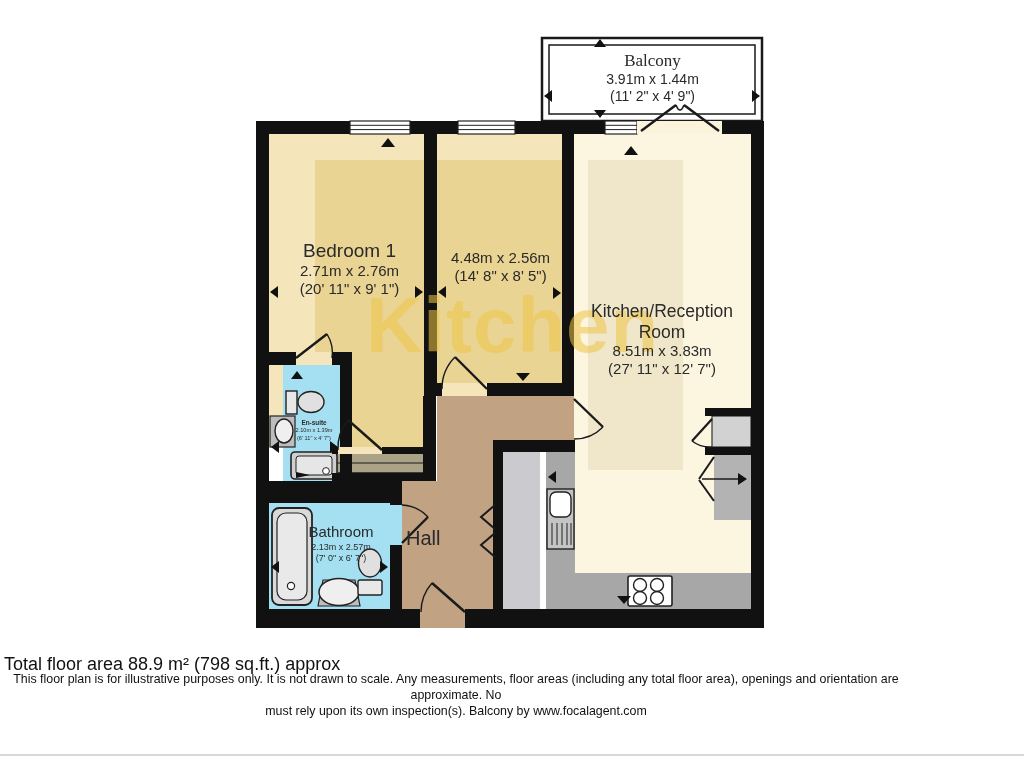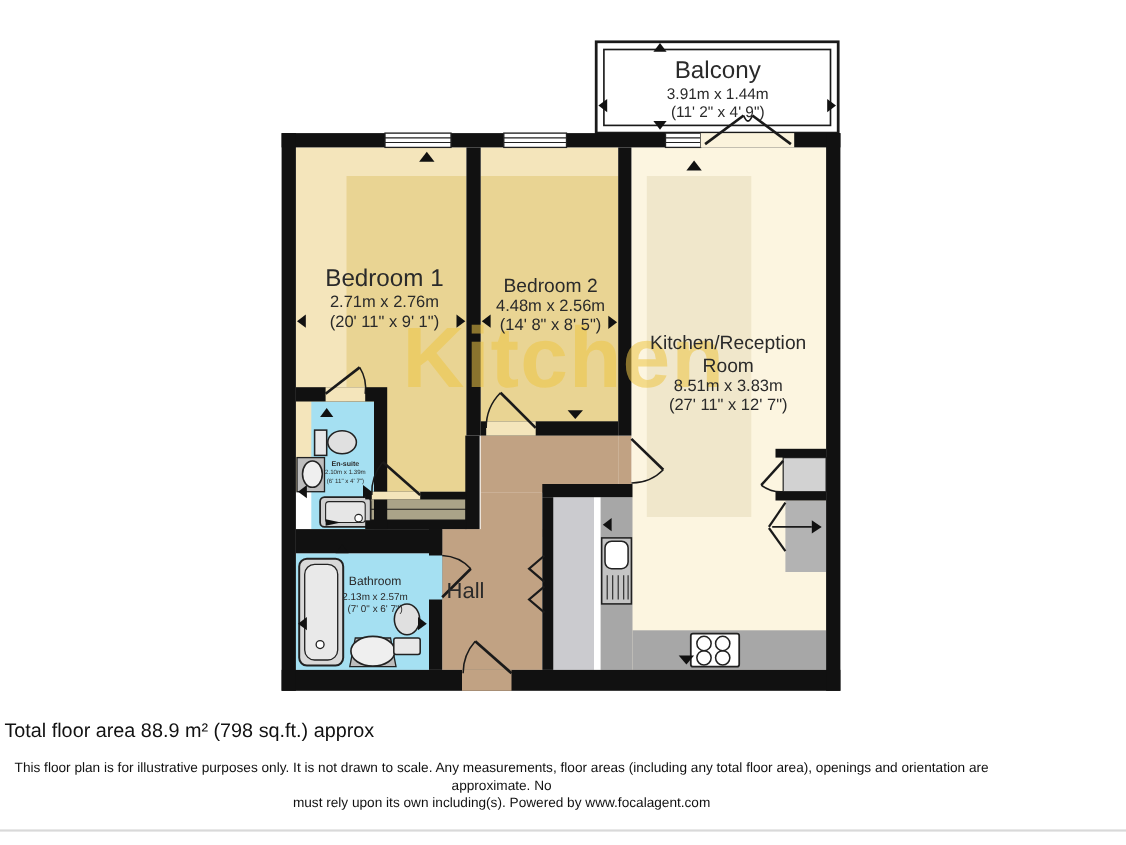--- a/index.html
+++ b/index.html
@@ -5,35 +5,35 @@
   html,body{margin:0;padding:0;background:#ffffff;}
   #stage{position:relative;width:1024px;height:768px;background:#ffffff;overflow:hidden;
          font-family:"Liberation Sans", sans-serif;color:#1a1a1a;}
   #plan-svg{position:absolute;left:0;top:0;width:1024px;height:768px;}
   .label{position:absolute;text-align:center;line-height:1.18;color:#2a2a2a;}
   .label .nm{display:block;}
   .label .dim{display:block;}
   #watermark{position:absolute;left:366px;top:280px;font-size:78px;font-weight:bold;
              letter-spacing:1px;color:#eec646;opacity:0.55;white-space:nowrap;}
   #balcony-label{left:560px;top:51px;width:185px;font-size:14px;}
-  #balcony-label .nm{font-size:22px;}
+  #balcony-label .nm{font-size:17px;font-family:Liberation Serif, serif;}
   #bedroom1-label{left:262px;top:240px;width:175px;font-size:15px;}
-  #bedroom1-label .nm{font-size:22px;}
+  #bedroom1-label .nm{font-size:19px;}
   #bedroom2-label{left:413px;top:249px;width:175px;font-size:15px;}
   #bedroom2-label .nm{font-size:17.5px;}
   #kitchen-label{left:572px;top:301px;width:180px;font-size:15px;}
   #kitchen-label .nm{font-size:17.5px;}
   #ensuite-label{left:288px;top:419px;width:52px;font-size:5.6px;line-height:1.3;}
   #ensuite-label .nm{font-size:6.4px;font-weight:bold;}
   #bathroom-label{left:296px;top:523px;width:90px;font-size:9px;line-height:1.25;}
-  #bathroom-label .nm{font-size:11px;}
+  #bathroom-label .nm{font-size:15px;}
   #hall-label{left:406px;top:527px;width:70px;font-size:20px;text-align:left;}
   #footer{position:absolute;left:0;top:654px;width:1024px;}
   #total-area{position:absolute;left:4px;top:0;font-size:18px;color:#111;}
-  #disclaimer{position:absolute;left:0;top:37px;width:912px;text-align:center;
+  #disclaimer{position:absolute;left:0;top:18px;width:912px;text-align:center;
               font-size:12.4px;line-height:15.8px;color:#111;}
   #bottom-rule{position:absolute;left:0;top:754px;width:1024px;height:2px;background:#d9d9d9;}
 </style>
 </head>
 <body>
 
 <div id="stage">
 
   <svg id="plan-svg" viewBox="0 0 1024 768">
 
@@ -240,21 +240,20 @@
     <span class="dim">(11' 2" x 4' 9")</span>
   </div>
 
   <div class="label" id="bedroom1-label">
     <span class="nm">Bedroom 1</span>
     <span class="dim">2.71m x 2.76m</span>
     <span class="dim">(20' 11" x 9' 1")</span>
   </div>
 
   <div class="label" id="bedroom2-label">
-    <span class="nm">Bedroom 2</span>
     <span class="dim">4.48m x 2.56m</span>
     <span class="dim">(14' 8" x 8' 5")</span>
   </div>
 
   <div class="label" id="kitchen-label">
     <span class="nm">Kitchen/Reception</span>
     <span class="nm">Room</span>
     <span class="dim">8.51m x 3.83m</span>
     <span class="dim">(27' 11" x 12' 7")</span>
   </div>
@@ -272,18 +271,18 @@
   </div>
 
   <div class="label" id="hall-label">
     <span class="nm">Hall</span>
   </div>
 
   <div id="footer">
     <div id="total-area">Total floor area 88.9 m² (798 sq.ft.) approx</div>
     <div id="disclaimer">
       <div>This floor plan is for illustrative purposes only. It is not drawn to scale. Any measurements, floor areas (including any total floor area), openings and orientation are approximate. No</div>
-      <div>must rely upon its own including(s). Powered by www.focalagent.com</div>
+      <div>must rely upon its own inspection(s). Balcony by www.focalagent.com</div>
     </div>
   </div>
 
   <div id="bottom-rule"></div>
 </div>
 
 </body></html>

